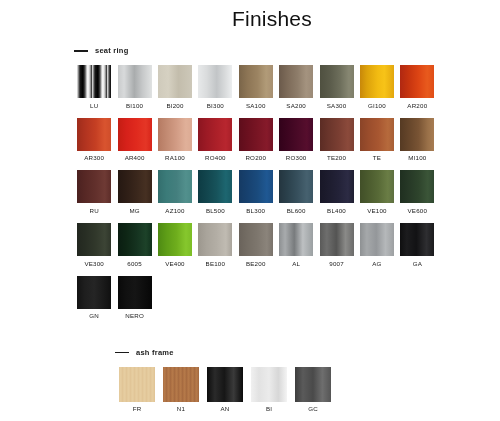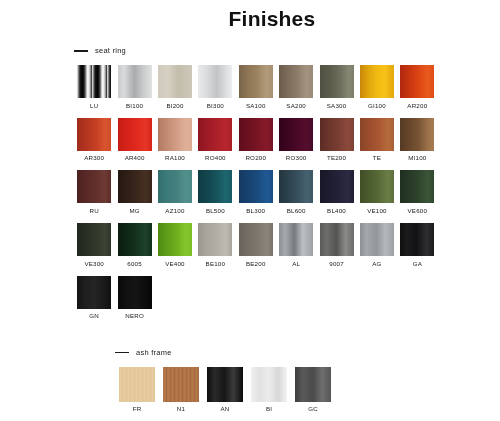--- a/index.html
+++ b/index.html
@@ -17,21 +17,21 @@
   }
   .page {
     width: 500px;
     height: 421px;
     position: relative;
     box-sizing: border-box;
   }
   .page-title {
     text-align: center;
     font-size: 21px;
-    font-weight: 700;
+    font-weight: 400;
     letter-spacing: 0.2px;
     margin: 0;
     padding-top: 7px;
     color: #111111;
     padding-left: 44px;
   }
   .section {
     margin-top: 14px;
     padding-left: 74px;
   }
@@ -48,21 +48,21 @@
   }
   .rule {
     display: inline-block;
     width: 14px;
     height: 1.5px;
     background: #1a1a1a;
     flex: 0 0 auto;
   }
   .section-label {
     font-size: 7.5px;
-    font-weight: 400;
+    font-weight: 700;
     letter-spacing: 0.25px;
     color: #1a1a1a;
     line-height: 1;
   }
   .swatch-grid {
     display: flex;
     flex-wrap: wrap;
     gap: 0px;
     width: 364px;
   }

